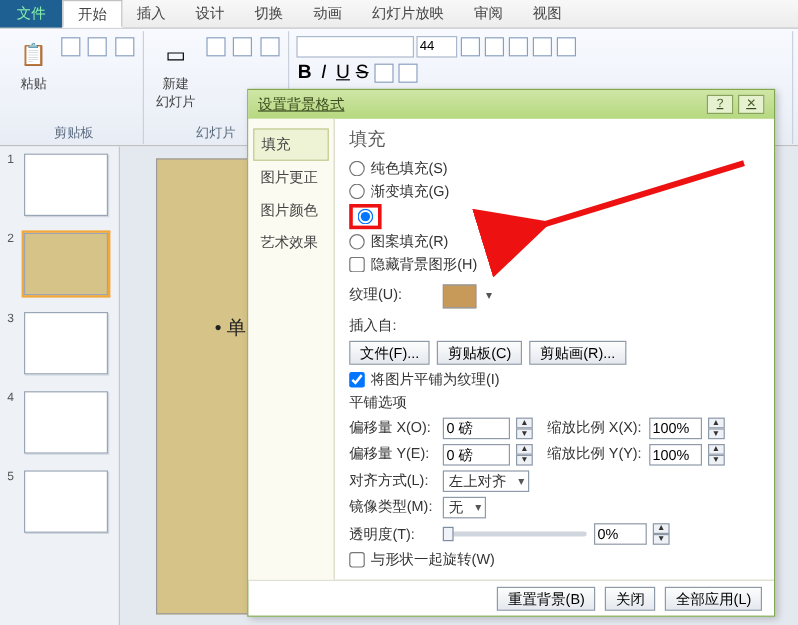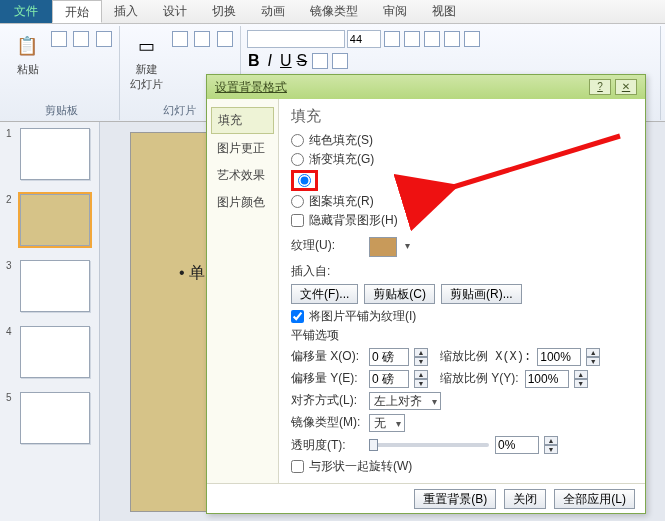--- a/index.html
+++ b/index.html
@@ -46,21 +46,21 @@
 .dialog-main { flex:1; padding:8px 10px 4px 12px; font-size:12px; color:#333; overflow:hidden;}
 .section-title { font-size:15px; color:#5a5a5a; margin-bottom:6px; }
 .opt { display:flex; align-items:center; gap:5px; margin:2px 0; }
 .opt input[type=radio],.opt input[type=checkbox]{ margin:0; }
 .redbox { border:3px solid #e11; padding:1px 4px; display:inline-flex; align-items:center; gap:5px;}
 .row { display:flex; align-items:flex-start; gap:6px; margin:4px 0; }
 .row .lab { min-width:72px; }
 .btn { border:1px solid #8f9aa8; background:linear-gradient(#fdfdfd,#e4e8ee); padding:1px 8px; font-size:12px; height:20px; }
 .select { border:1px solid #8f9aa8; background:#fff; padding:0 18px 0 4px; height:18px; font-size:12px; position:relative; display:inline-flex; align-items:center;}
 .select:after { content:"▾"; position:absolute; right:3px; font-size:10px; color:#555;}
-.spin { border:1px solid #8f9aa8; width:40px; height:18px; font-size:12px; padding:0 2px; background:#fff; }
+.spin { border:1px solid #8f9aa8; width:56px; height:18px; font-size:12px; padding:0 2px; background:#fff; }
 .spin-btns { display:inline-flex; flex-direction:column; margin-left:-1px;}
 .spin-btns span { width:14px; height:9px; border:1px solid #8f9aa8; background:#eef1f6; font-size:7px; text-align:center; line-height:7px;}
 .texture-btn { width:28px; height:20px; border:1px solid #8f9aa8; background:#c89a5a; display:inline-block; position:relative;}
 .texture-btn:after { content:"▾"; position:absolute; right:-14px; top:2px; font-size:10px; color:#555;}
 .dialog-foot { height:30px; border-top:1px solid #d8d8c8; display:flex; justify-content:flex-end; align-items:center; gap:8px; padding:0 10px;}
 .slider-wrap { display:flex; align-items:center; gap:6px;}
 .slider { width:120px; height:4px; background:#d0d5de; position:relative; border-radius:2px;}
 .slider-thumb { position:absolute; left:0; top:-4px; width:9px; height:12px; background:#f0f3f8; border:1px solid #7f8da0;}
 
 
@@ -70,21 +70,21 @@
 </head>
 <body>
 
 <div class="tabs">
   <div class="tab-file">文件</div>
   <div class="tab active">开始</div>
   <div class="tab">插入</div>
   <div class="tab">设计</div>
   <div class="tab">切换</div>
   <div class="tab">动画</div>
-  <div class="tab">镜像类型</div>
+  <div class="tab">幻灯片放映</div>
   <div class="tab">审阅</div>
   <div class="tab">视图</div>
 </div>
 
 <div class="ribbon">
   <div class="rgroup">
     <div class="rgroup-body">
       <div class="big-btn">
         <div class="icon-box">📋</div>
         <span>粘贴</span>
@@ -178,22 +178,22 @@
   <div class="dialog-title">
     <span>设置背景格式</span>
     <span class="sp"></span>
     <span class="win-btn">?</span>
     <span class="win-btn">✕</span>
   </div>
   <div class="dialog-body">
     <div class="dialog-side">
       <div class="side-item sel">填充</div>
       <div class="side-item">图片更正</div>
+      <div class="side-item">图片颜色</div>
       <div class="side-item">艺术效果</div>
-      <div class="side-item">图片颜色</div>
     </div>
     <div class="dialog-main">
       <div class="section-title">填充</div>
 
       <label class="opt">
           <input type="radio" name="fill" style="">
           <span>纯色填充(S)</span>
         </label>
       <label class="opt">
           <input type="radio" name="fill" style="">
@@ -231,21 +231,21 @@
         </label>
       <div>平铺选项</div>
 
       <div class="row">
         <span class="lab">偏移量 X(O):</span>
         <input class="spin" value="0 磅" style="">
           <span class="spin-btns">
             <span>▲</span>
             <span>▼</span>
           </span>
-        <span style="margin-left:6px;font-family:Liberation Mono, monospace;">缩放比例 X(X):</span>
+        <span style="margin-left:6px;">缩放比例 X(X):</span>
         <input class="spin" style="width: 44px;" value="100%">
           <span class="spin-btns">
             <span>▲</span>
             <span>▼</span>
           </span>
       </div>
       <div class="row">
         <span class="lab">偏移量 Y(E):</span>
         <input class="spin" value="0 磅" style="">
           <span class="spin-btns">

